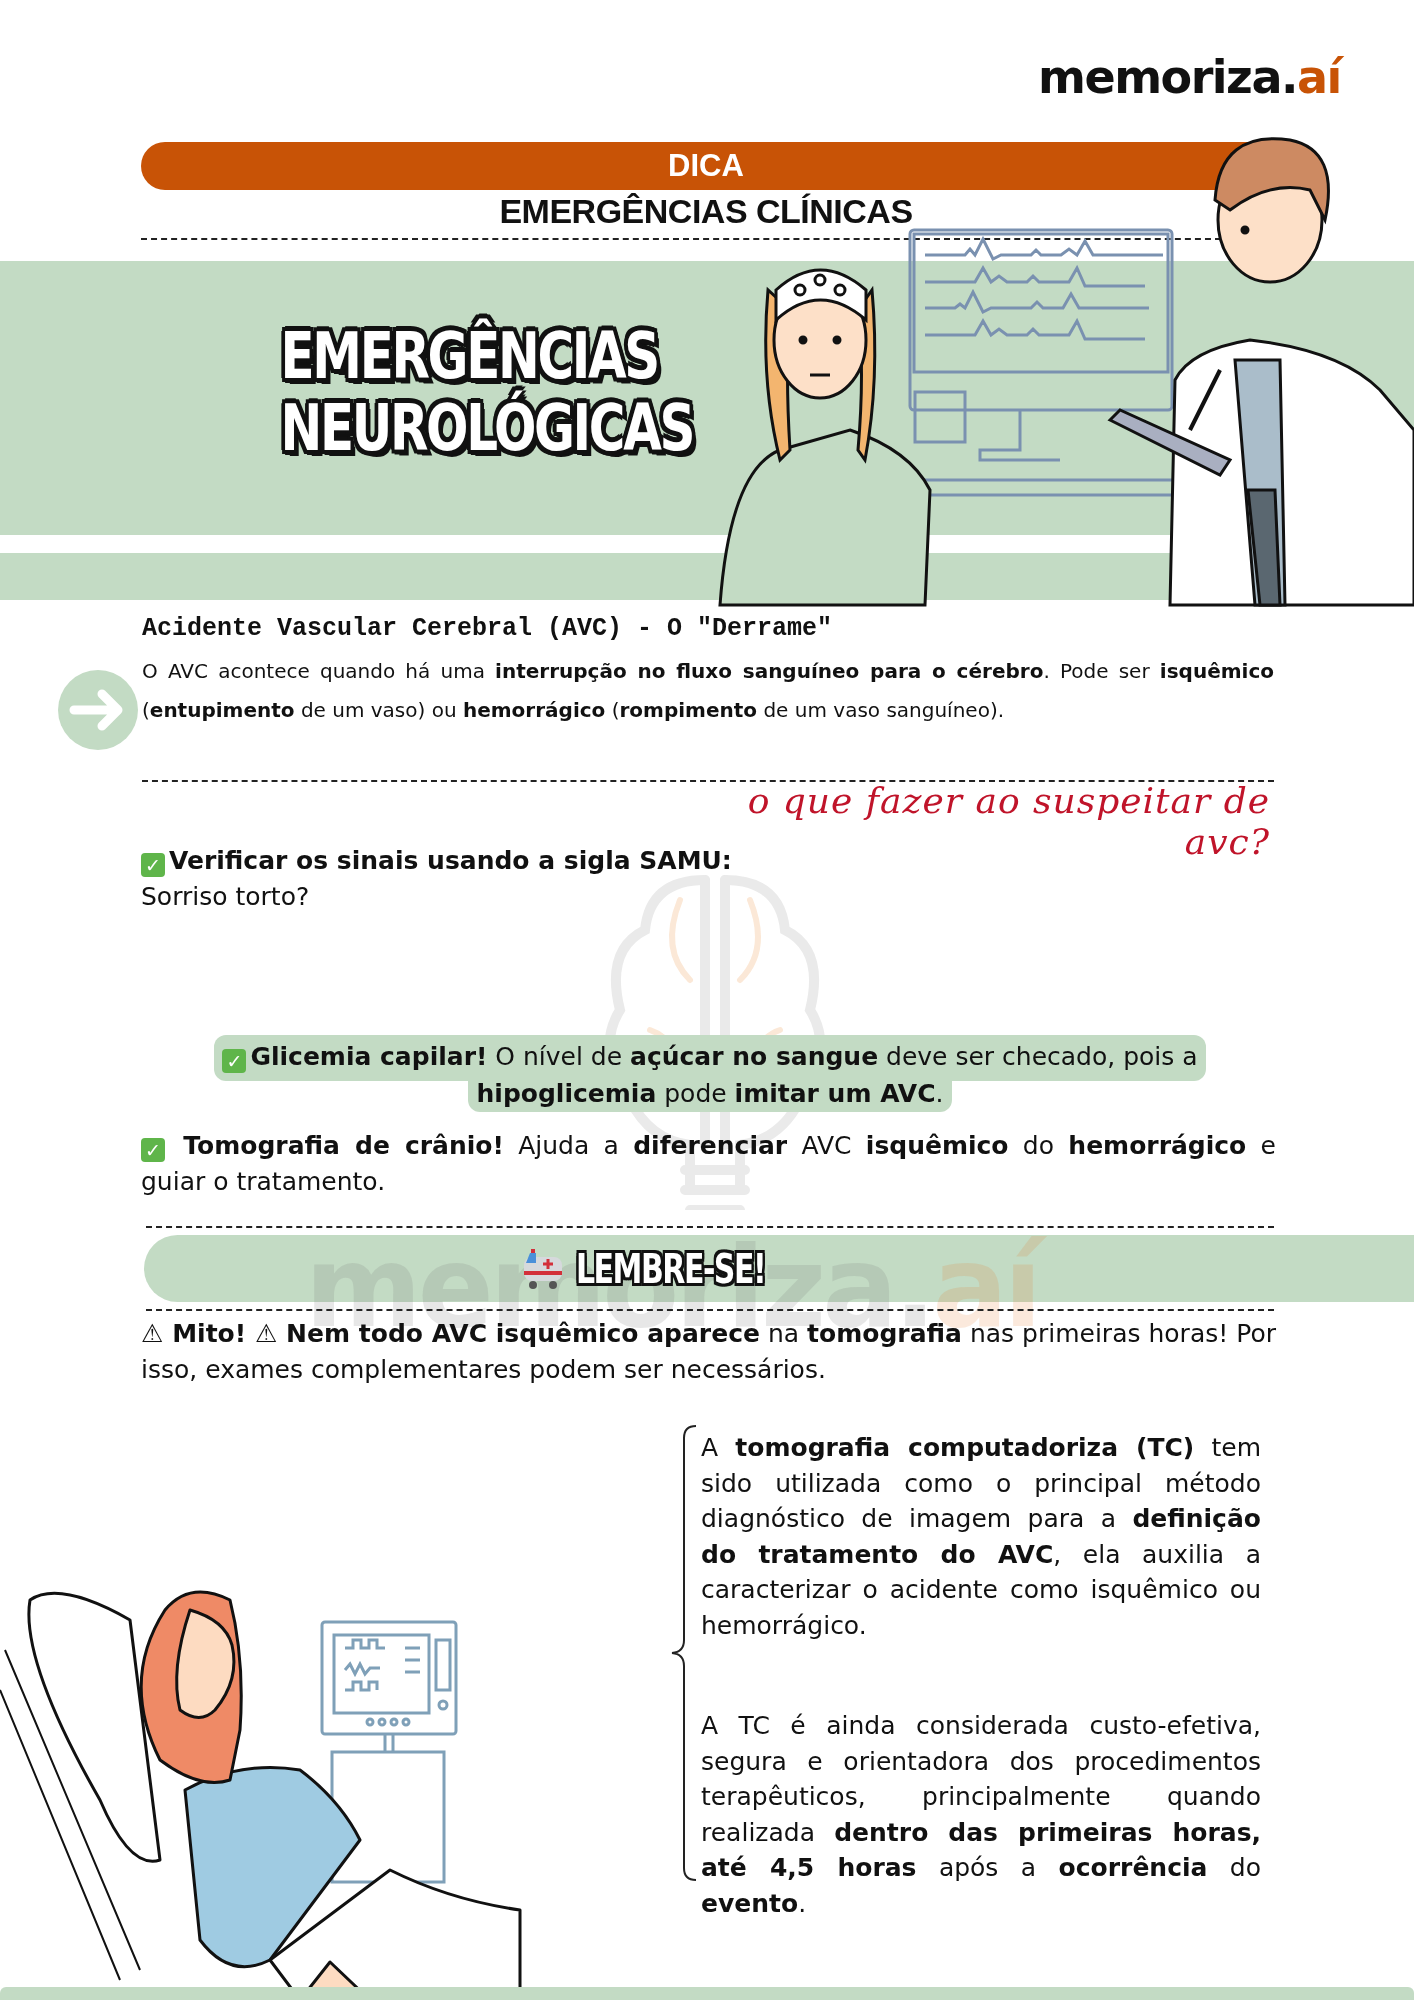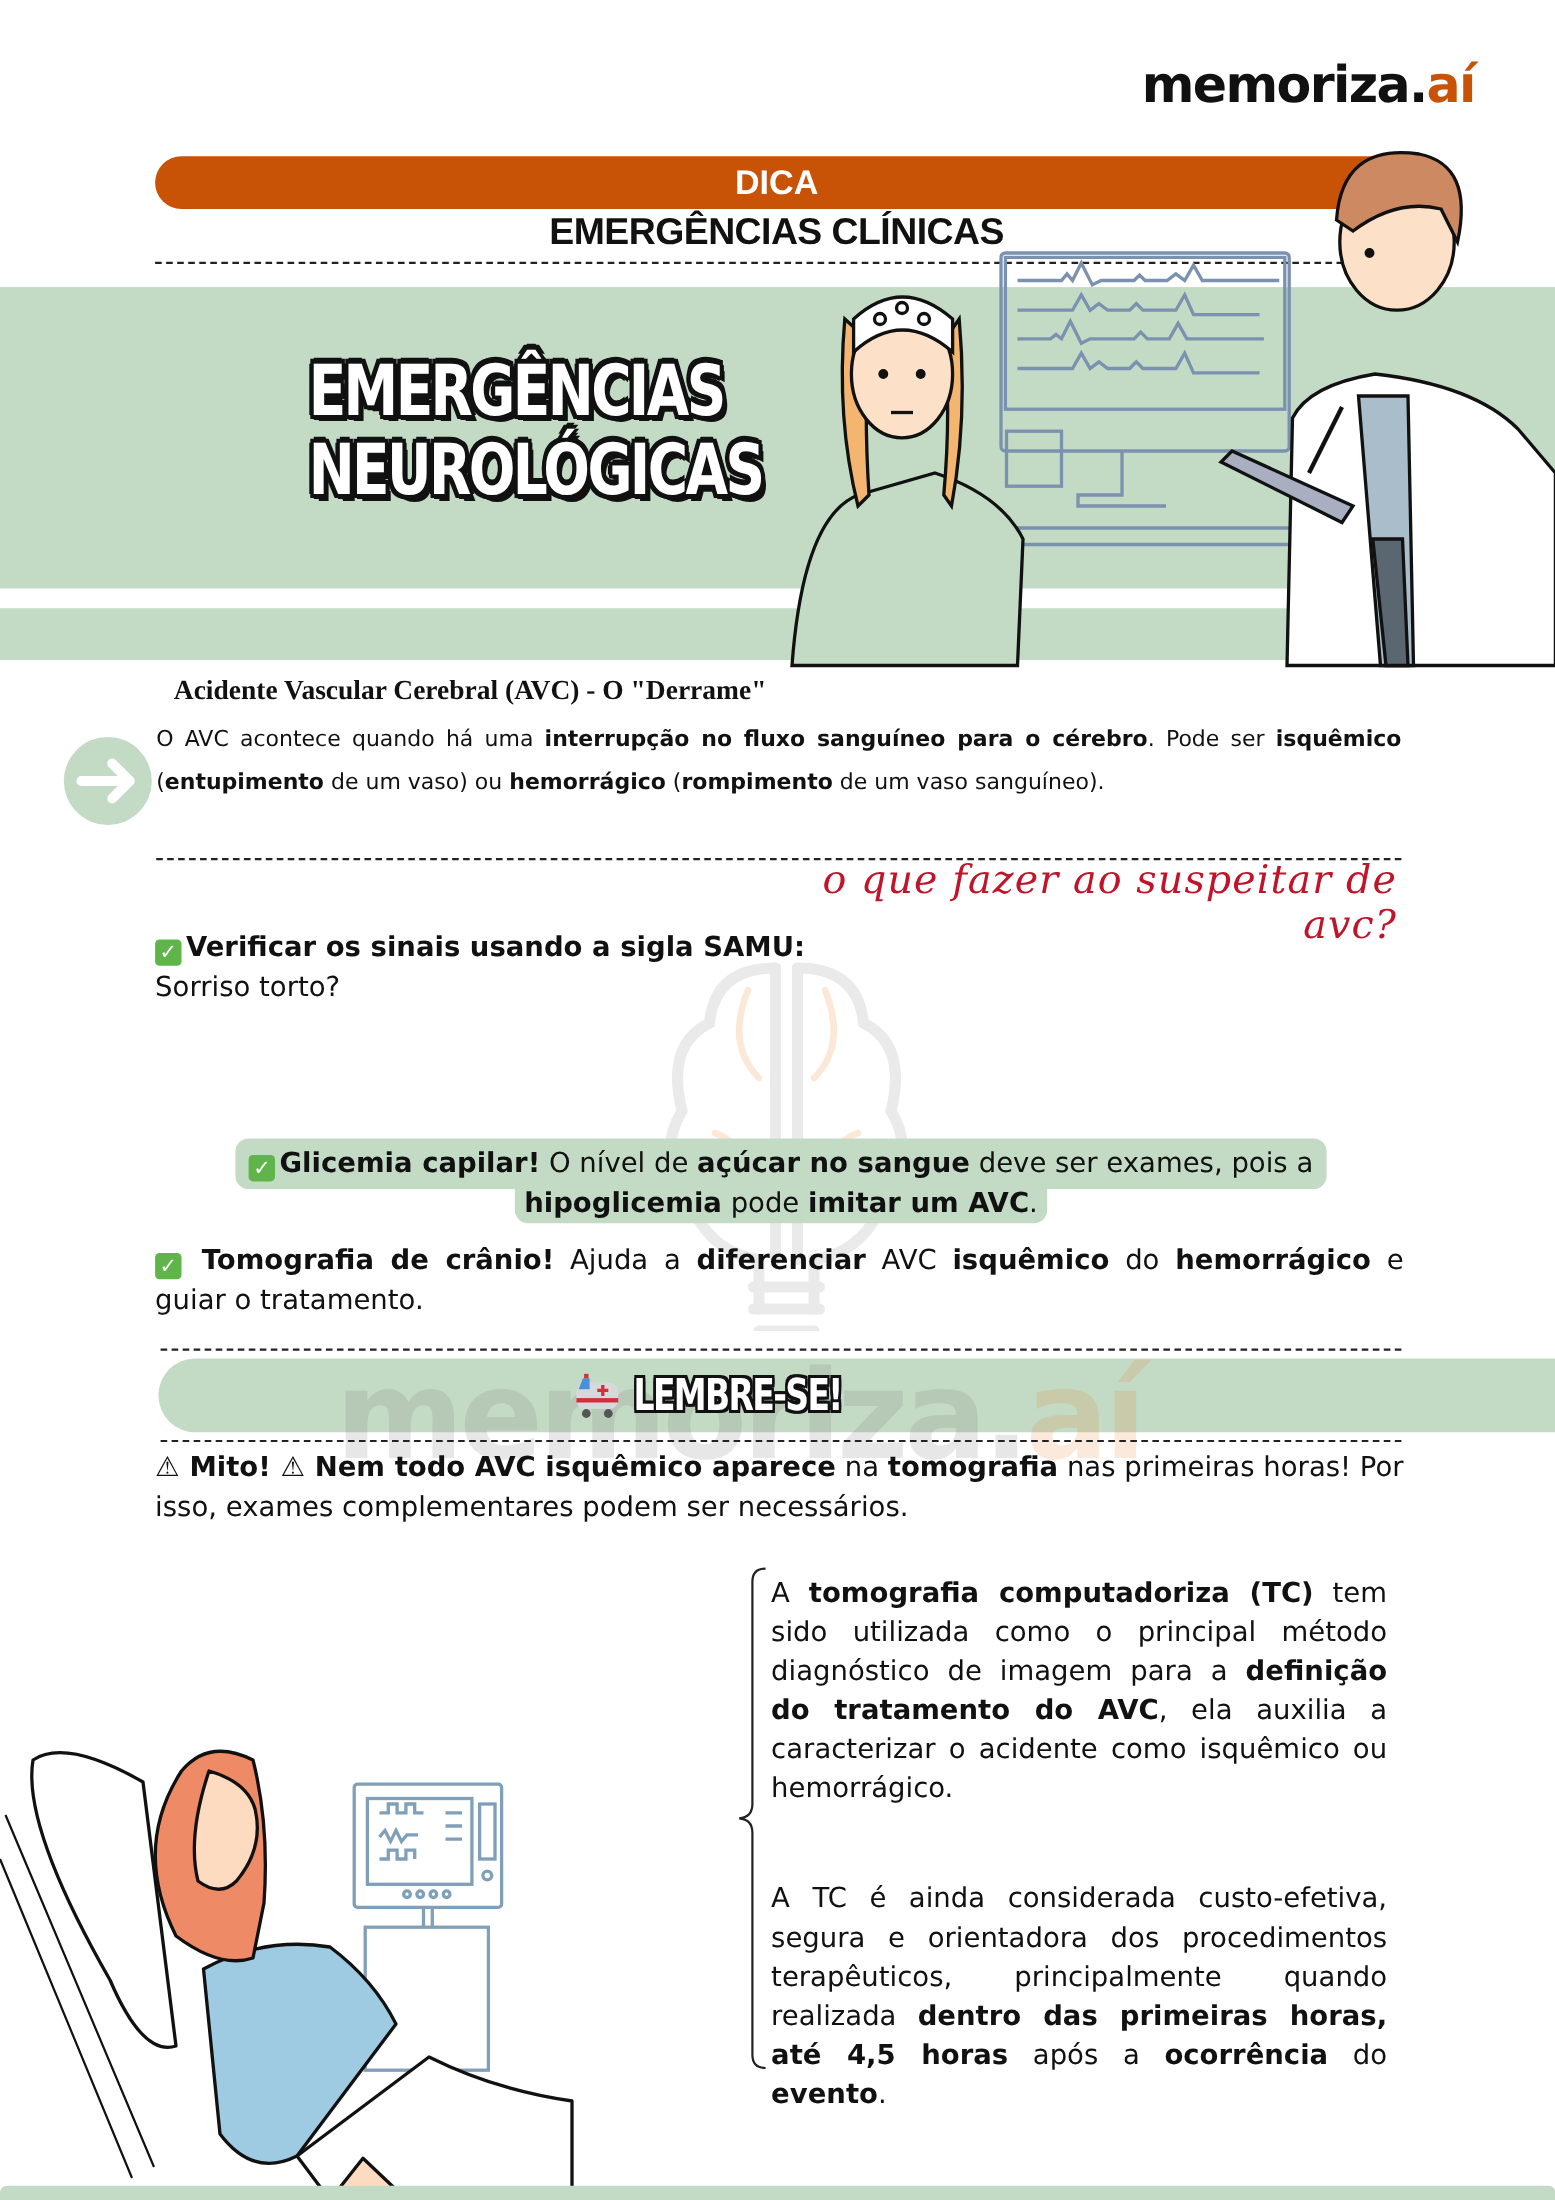--- a/index.html
+++ b/index.html
@@ -22,21 +22,21 @@
     .hero-band { left: 0; top: 261px; width: 1414px; height: 274px; background: #c3dbc4; }
     .hero-band2 { left: 0; top: 553px; width: 1414px; height: 47px; background: #c3dbc4; }
 
     .hero-title { left: 230px; top: 320px; width: 460px; text-align: center; font-family: "DejaVu Sans", sans-serif; font-weight: 900; font-size: 64px; line-height: 72px; letter-spacing: -3px; color: #fff; transform: scaleX(0.78); transform-origin: center; 
       text-shadow: -4px -4px 0 #111, 4px -4px 0 #111, -4px 4px 0 #111, 4px 4px 0 #111, 0 -5px 0 #111, 0 5px 0 #111, -5px 0 0 #111, 5px 0 0 #111, 6px 6px 0 #111; }
 
     
     .illus { overflow: visible; }
 
     
-    .sec-title { left: 142px; top: 614px; font-family: Liberation Serif, serif; font-weight: 700; font-size: 25px; color: #111; margin-left: 16px; }
+    .sec-title { left: 142px; top: 614px; font-family: Liberation Mono, monospace; font-weight: 700; font-size: 25px; color: #111; }
     .para { font-family: "DejaVu Sans", sans-serif; font-size: 20px; line-height: 39px; color: #111; }
     .para b { font-weight: 700; }
     .sec-body { left: 142px; top: 652px; width: 1132px; text-align: justify; }
 
     .arrow-circle { left: 58px; top: 670px; width: 80px; height: 80px; border-radius: 50%; background: #c3dbc4; }
 
     .script-q { left: 680px; top: 780px; width: 590px; text-align: right; font-family: "DejaVu Serif", serif; font-style: italic; font-size: 36px; color: #c0142a; letter-spacing: 1px; }
 
     
     .check { display: inline-block; width: 24px; height: 24px; background: #5fb54a; border-radius: 4px; color: #fff; font-size: 19px; line-height: 24px; text-align: center; font-weight: 700; vertical-align: -3px; margin-right: 4px; }
@@ -153,21 +153,21 @@
   </g>
 </svg>
 
 <div class="abs samu">
   <div class="samu-line"><span class="check">✓</span><b>Verificar os sinais usando a sigla SAMU:</b></div>
   <div class="samu-line">Sorriso torto?</div>
 </div>
 
 <div class="abs glic-box"></div>
 <div class="abs glic-box2"></div>
-<div class="abs glic-text"><span class="check">✓</span><span><b>Glicemia capilar!</b><span> O nível de </span><b>açúcar no sangue</b><span> deve ser exames, pois a </span><b>hipoglicemia</b><span> pode </span><b>imitar um AVC</b><span>.</span></span></div>
+<div class="abs glic-text"><span class="check">✓</span><span><b>Glicemia capilar!</b><span> O nível de </span><b>açúcar no sangue</b><span> deve ser checado, pois a </span><b>hipoglicemia</b><span> pode </span><b>imitar um AVC</b><span>.</span></span></div>
 
 <div class="abs tomo"><span class="check">✓</span> <span><b>Tomografia de crânio!</b><span> Ajuda a </span><b>diferenciar</b><span> AVC </span><b>isquêmico</b><span> do </span><b>hemorrágico</b><span> e guiar o tratamento.</span></span></div>
 
 <div class="abs dash" style="left:146px; top:1226px; width:1128px;"></div>
 <div class="abs lembre-band"></div>
 <div class="abs watermark"><span>memoriza.</span><span class="acc">aí</span></div>
 <div class="abs lembre-label">
   <svg width="46" height="44" viewBox="0 0 46 44">
     <rect x="4" y="10" width="38" height="24" rx="8" fill="#d6d9dc"></rect>
     <rect x="4" y="24" width="38" height="4" fill="#d32f3a"></rect>

